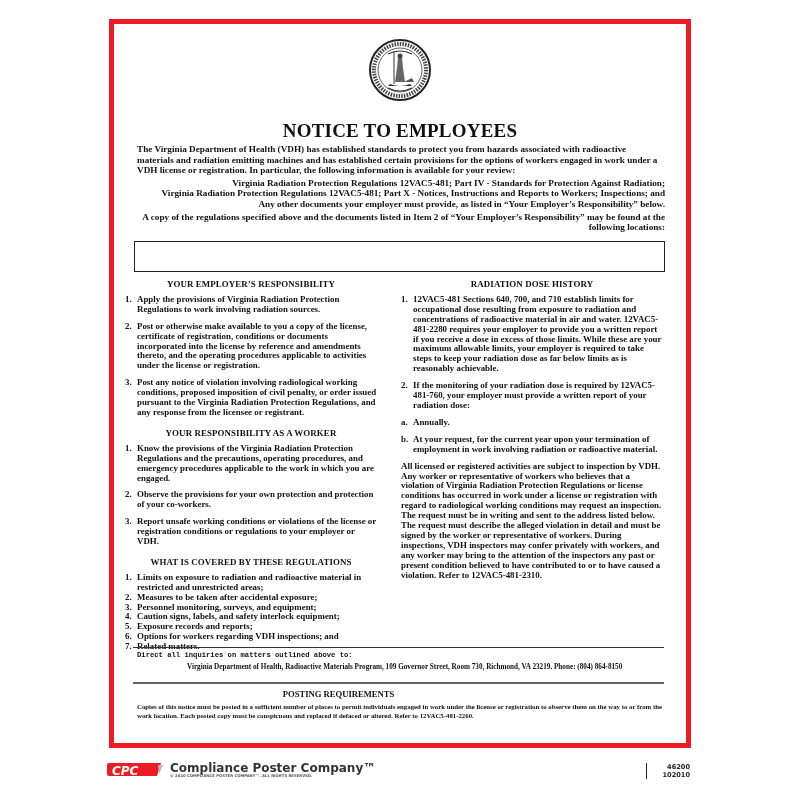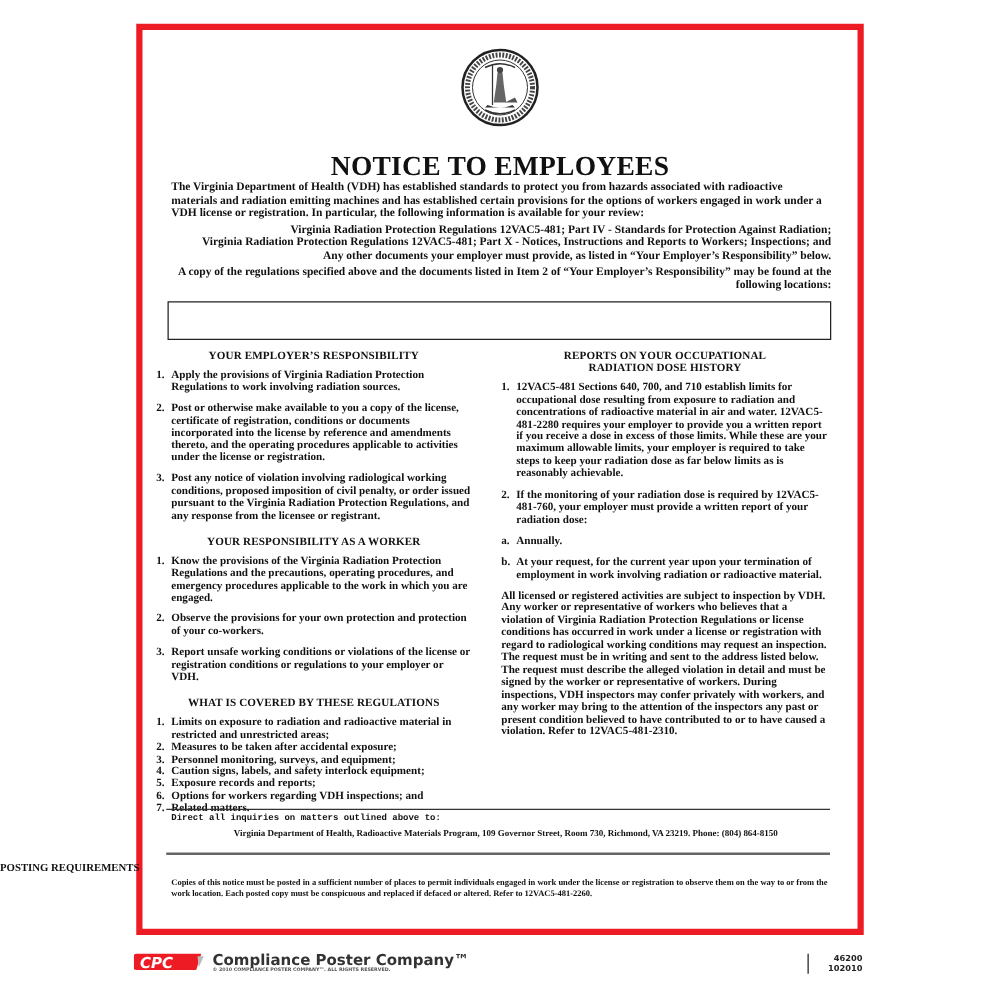--- a/index.html
+++ b/index.html
@@ -9,21 +9,21 @@
   }
   .poster {
     position: absolute; left: 109px; top: 19px; width: 572px; height: 719px;
     border: 5px solid #ed1c24; background: #fff;
   }
   .seal {
     position: absolute; left: 368px; top: 38px; width: 64px; height: 64px;
   }
   .title {
     position: absolute; left: 0; top: 120px; width: 800px; text-align: center;
-    font-weight: bold; font-size: 22px; letter-spacing: 0.2px;
+    font-weight: bold; font-size: 19px; letter-spacing: 0.2px;
   }
   .intro {
     position: absolute; left: 137px; top: 144px; width: 528px;
     font-size: 9.2px; line-height: 10.6px; font-weight: bold;
   }
   .intro p { margin: 0; }
   .intro .center { text-align: right; }
   .intro .gap { margin-top: 2px; }
   .addr-box {
     position: absolute; left: 134px; top: 241px; width: 529px; height: 29px;
@@ -48,21 +48,21 @@
     position: absolute; left: 133px; width: 531px; height: 1px; background: #333;
   }
   .rule.thick { height: 2px; background: #666; }
   .inq-label {
     position: absolute; left: 137px; top: 651px; font-size: 7.2px; font-weight: bold; font-family: Liberation Mono, monospace;
   }
   .inq-addr {
     position: absolute; left: 187px; top: 663px; font-size: 7.2px; font-weight: bold;
   }
   .post-h {
-    position: absolute; left: 0; top: 689px; width: 677px; 
+    position: absolute; left: 0; top: 689px; width: 677px; text-align: center;
     font-size: 8.6px; font-weight: bold;
   }
   .post-body {
     position: absolute; left: 137px; top: 703px; width: 528px;
     font-size: 6.8px; line-height: 8.6px; font-weight: bold;
   }
   .footer-logo {
     position: absolute; left: 107px; top: 761px; width: 58px; height: 17px;
   }
   .footer-company {
@@ -178,21 +178,20 @@
       <span class="txt">Options for workers regarding VDH inspections; and</span>
     </li>
     <li class="item">
       <span class="num">7.</span>
       <span class="txt">Related matters.</span>
     </li>
   </ol>
 </div>
 
 <div class="col right">
-  <div class="h" style="margin-bottom:0">REPORTS ON YOUR OCCUPATIONAL</div>
   <div class="h">RADIATION DOSE HISTORY</div>
   <ol>
     <li class="item">
       <span class="num">1.</span>
       <span class="txt">12VAC5-481 Sections 640, 700, and 710 establish limits for occupational dose resulting from exposure to radiation and concentrations of radioactive material in air and water. 12VAC5-481-2280 requires your employer to provide you a written report if you receive a dose in excess of those limits. While these are your maximum allowable limits, your employer is required to take steps to keep your radiation dose as far below limits as is reasonably achievable.</span>
     </li>
     <li class="item">
       <span class="num">2.</span>
       <span class="txt">If the monitoring of your radiation dose is required by 12VAC5-481-760, your employer must provide a written report of your radiation dose:</span>
     </li>

